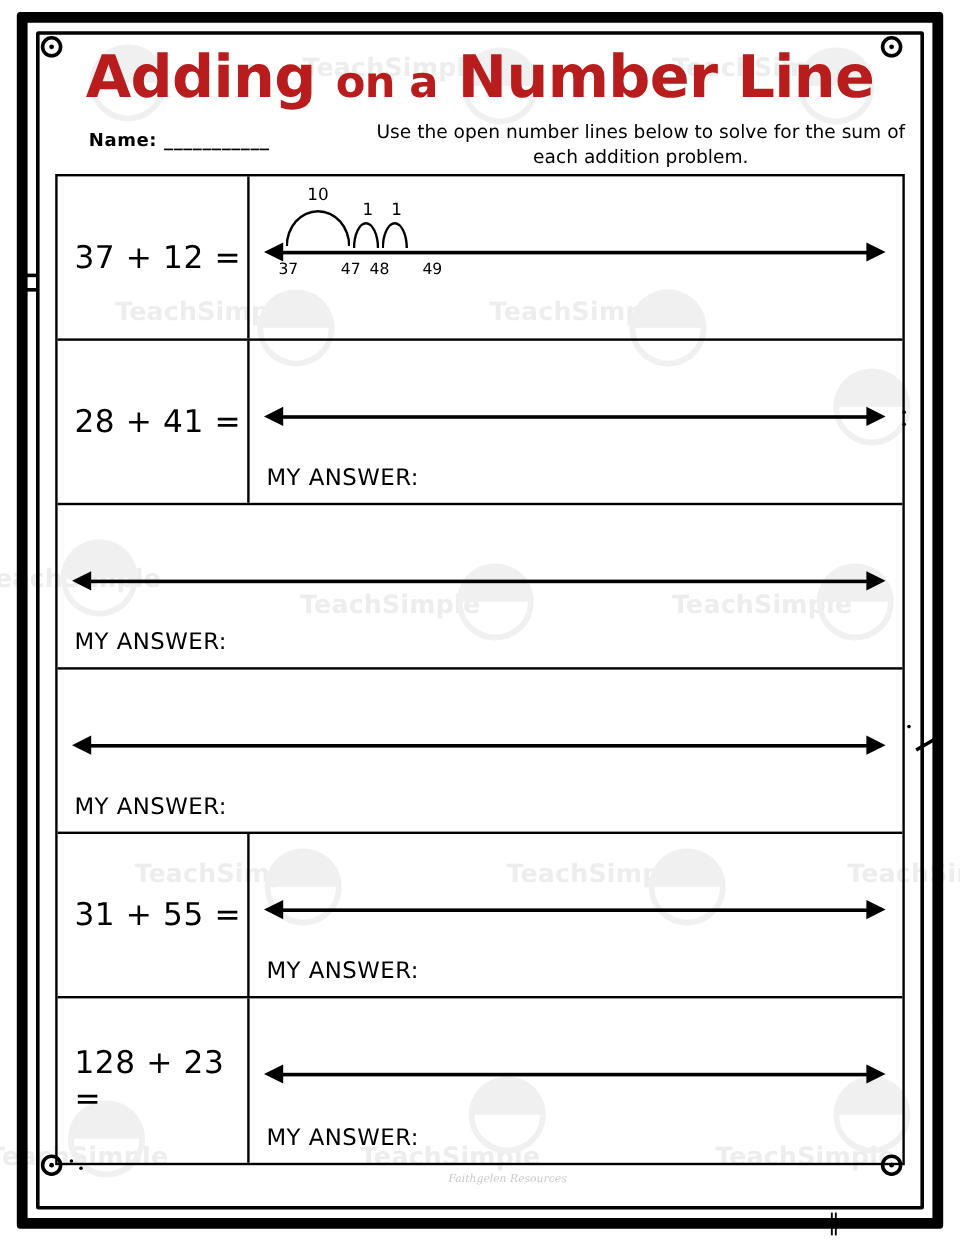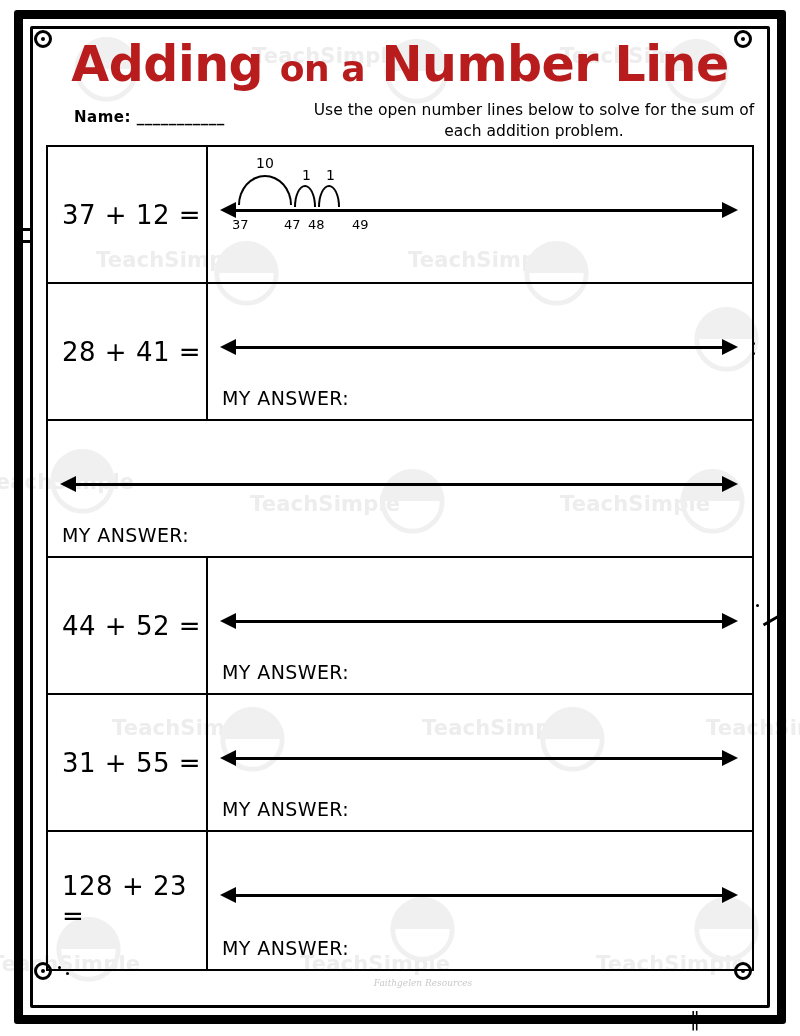--- a/index.html
+++ b/index.html
@@ -371,21 +371,20 @@
           <div class="arrow-left"></div>
           <div class="arrow-right"></div>
         </div>
         <div class="answer-label">
           <span>MY ANSWER:</span><span class="answer-value"></span>
         </div>
       </div>
     </div>
 
     <div class="row">
-      <div class="cell-problem">44 + 52 =</div>
       <div class="cell-work">
         <div class="numline">
           <div class="bar"></div>
           <div class="arrow-left"></div>
           <div class="arrow-right"></div>
         </div>
         <div class="answer-label">
           <span>MY ANSWER:</span><span class="answer-value"></span>
         </div>
       </div>

